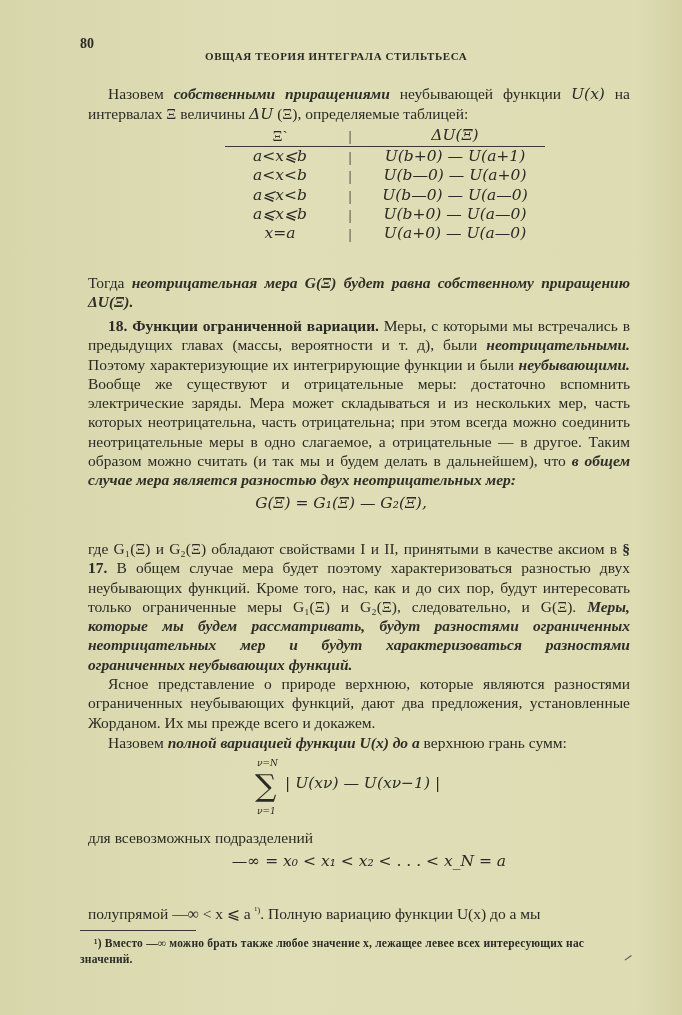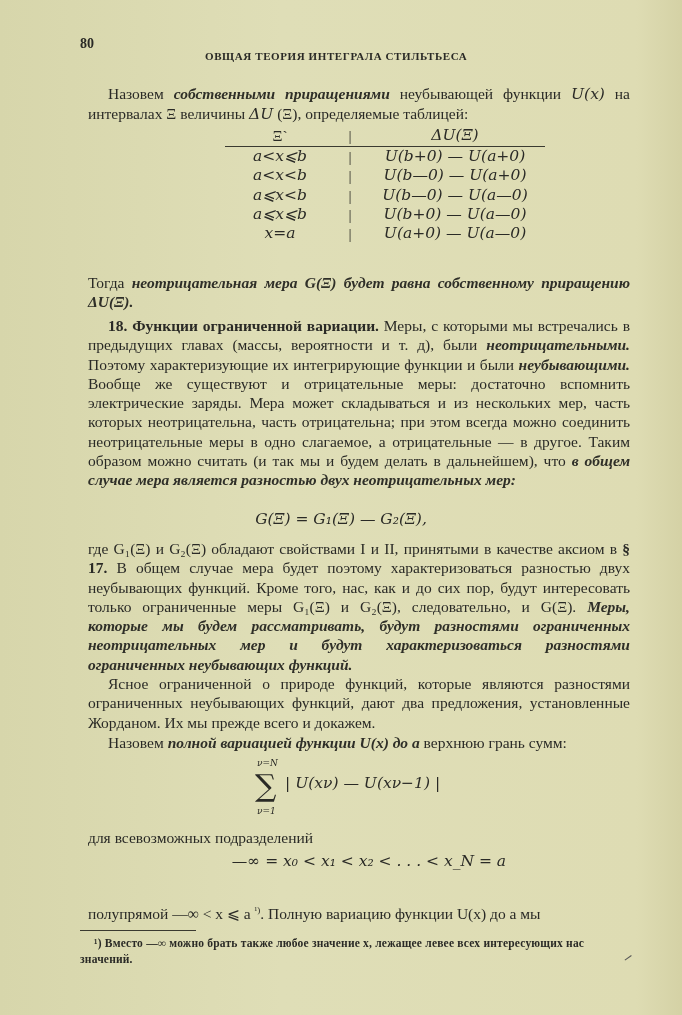--- a/index.html
+++ b/index.html
@@ -90,21 +90,21 @@
       <tr>
         <th class="c1">Ξ`</th>
         <th class="sep">|</th>
         <th class="c2 math">ΔU(Ξ)</th>
       </tr>
     </thead>
     <tbody>
       <tr>
         <td class="c1 math">a&lt;x⩽b</td>
         <td class="sep">|</td>
-        <td class="c2 math">U(b+0) — U(a+0)</td>
+        <td class="c2 math">U(b+0) — U(a+1)</td>
       </tr>
       <tr>
         <td class="c1 math">a&lt;x&lt;b</td>
         <td class="sep">|</td>
         <td class="c2 math">U(b—0) — U(a+0)</td>
       </tr>
       <tr>
         <td class="c1 math">a⩽x&lt;b</td>
         <td class="sep">|</td>
         <td class="c2 math">U(b—0) — U(a—0)</td>
@@ -125,30 +125,30 @@
   <div class="text" style="top:265px;">
     <p><span>Тогда </span><em>неотрицательная мера G(Ξ) будет равна собственному приращению ΔU(Ξ).</em></p>
   </div>
 
   <div class="text" style="top:308px;">
     <p class="indent">
       <b>18. Функции ограниченной вариации.</b><span> Меры, с которыми мы встречались в предыдущих главах (массы, вероятности и т. д), были </span><em>неотрицательными.</em><span> Поэтому характеризующие их интегрирующие функции и были </span><em>неубывающими.</em><span> Вообще же существуют и отрицательные меры: достаточно вспомнить электрические заряды. Мера может складываться и из нескольких мер, часть которых неотрицательна, часть отрицательна; при этом всегда можно соединить неотрицательные меры в одно слагаемое, а отрицательные — в другое. Таким образом можно считать (и так мы и будем делать в дальнейшем), что </span><em>в общем случае мера является разностью двух неотрицательных мер:</em>
     </p>
   </div>
 
-  <div class="formula math" style="top:494px;margin-top:16px;">G(Ξ) = G₁(Ξ) — G₂(Ξ),</div>
+  <div class="formula math" style="top:494px;">G(Ξ) = G₁(Ξ) — G₂(Ξ),</div>
 
   <div class="text" style="top:531px;">
     <p>
       <span>где G₁(Ξ) и G₂(Ξ) обладают свойствами I и II, принятыми в качестве аксиом в </span><b>§ 17.</b><span> В общем случае мера будет поэтому характеризоваться разностью двух неубывающих функций. Кроме того, нас, как и до сих пор, будут интересовать только ограниченные меры G₁(Ξ) и G₂(Ξ), следовательно, и G(Ξ). </span><em>Меры, которые мы будем рассматривать, будут разностями ограниченных неотрицательных мер и будут характеризоваться разностями ограниченных неубывающих функций.</em>
     </p>
   </div>
 
   <div class="text" style="top:666px;">
-    <p class="indent">Ясное ограниченной о природе функций, которые являются разностями ограниченных неубывающих функций, дают два предложения, установленные Жорданом. Их мы прежде всего и докажем.</p>
+    <p class="indent">Ясное представление о природе верхнюю, которые являются разностями ограниченных неубывающих функций, дают два предложения, установленные Жорданом. Их мы прежде всего и докажем.</p>
   </div>
 
   <div class="text" style="top:725px;">
     <p class="indent">
       <span>Назовем </span><em>полной вариацией функции U(x) до a</em><span> верхнюю грань сумм:</span>
     </p>
   </div>
 
   <div class="sum">
     <span class="sum-limit math" style="top:0px;">ν=N</span>

